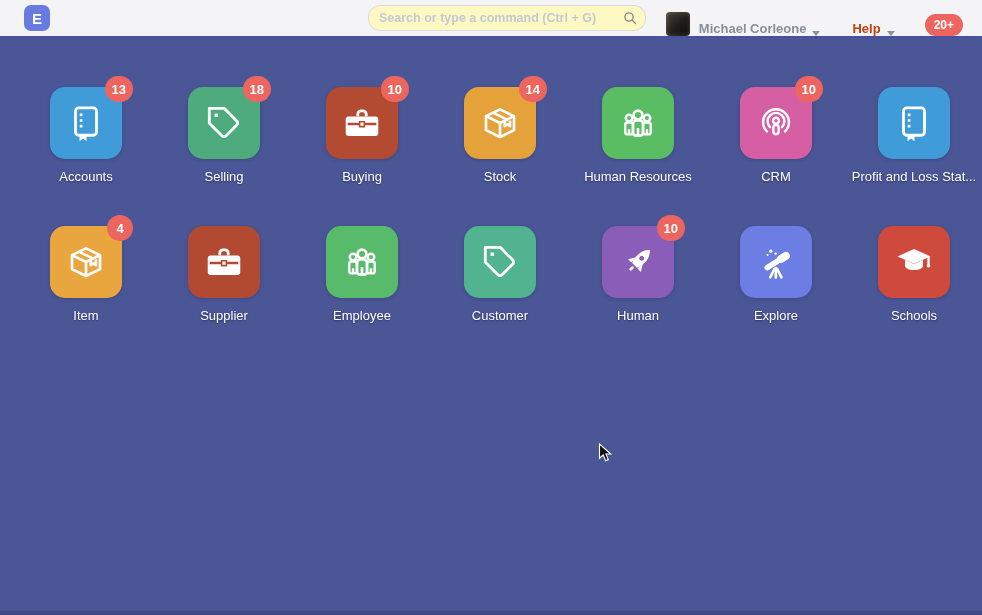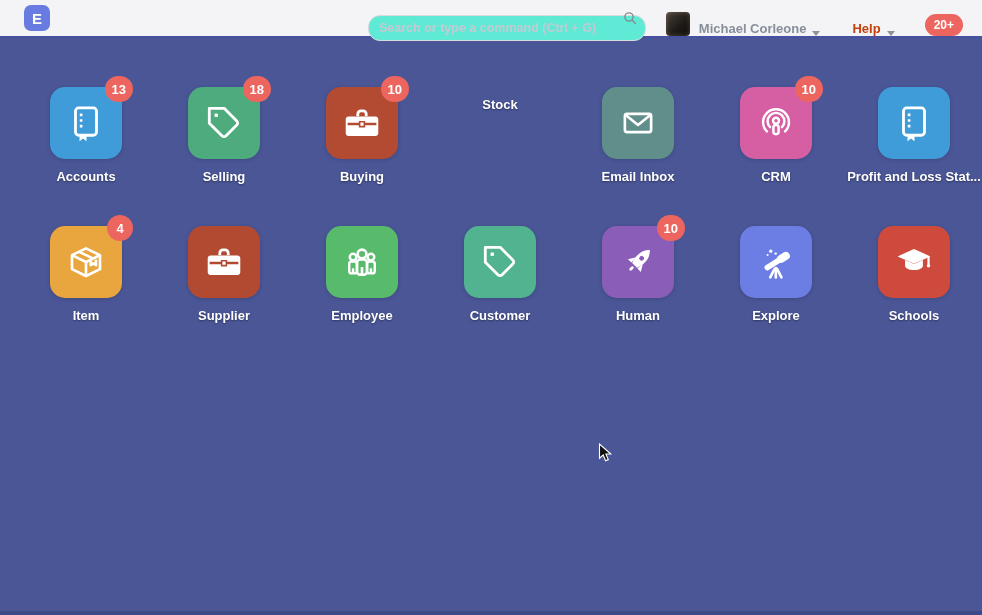--- a/index.html
+++ b/index.html
@@ -20,24 +20,23 @@
     position:absolute; left:24px; top:5px; width:26px; height:26px;
     background:#687be0; border-radius:7px;
     color:#fff; font-weight:bold; font-size:15px;
     display:flex; align-items:center; justify-content:center;
     cursor:pointer;
   }
   .searchwrap { position:absolute; left:368px; top:5px; width:278px; height:26px; }
   .searchwrap input {
     width:100%; height:100%;
     border:1px solid #d9dbe0; border-radius:12px;
-    background:#5eead4; padding:0 30px 0 10px;
+    background:#fef9c3; padding:0 30px 0 10px;
     font-size:12.5px; color:#555; outline:none;
     font-family:"Liberation Sans","DejaVu Sans",sans-serif;
-    margin-top:10px;
   }
   .searchwrap input::placeholder { color:#c3cad3; font-weight:600; }
   .search-icon { position:absolute; right:8px; top:5px; width:16px; height:16px; }
 
   .nav-right {
     position:absolute; right:19px; top:0; height:36px;
     display:flex; align-items:flex-end;
   }
   .avatar {
     width:24px; height:24px; border-radius:4px;
@@ -78,21 +77,21 @@
   }
   .tile svg { width:42px; height:42px; }
   .count-badge {
     position:absolute; top:-11px; right:-11px;
     min-width:26px; height:26px; padding:0 7px;
     background:#ec655f; border-radius:13px;
     color:#fff; font-size:13px; font-weight:700;
     display:flex; align-items:center; justify-content:center;
   }
   .tile-label {
-    margin-top:10px; font-size:13px; font-weight:700; color:#fff;
+    margin-top:10px; font-size:13px; font-weight:400; color:#fff;
     white-space:nowrap; text-shadow:0 1px 2px rgba(0,0,0,.4);
   }
 
   .bottom-strip {
     position:absolute; left:0; bottom:0; width:982px; height:4px;
     background:#3d4a87;
   }
 
   .cursor { position:absolute; left:598px; top:443px; width:18px; height:20px; z-index:50; }
 </style>
@@ -160,114 +159,133 @@
     <rect x="11.1" y="11.7" width="1.8" height="1.9" fill="#fff"></rect>
     <path d="M9.6 8.2V6.9c0-1 .8-1.8 1.8-1.8h1.2c1 0 1.8.8 1.8 1.8v1.3" fill="none" stroke="#fff" stroke-width="1.6"></path>
             </svg>
           </span>
       <span class="count-badge" style="background: rgb(236, 101, 95);">10</span>
     </div>
     <div class="tile-label">Buying</div>
   </div>
 
   <div class="cell">
-    <div class="tile-label">Stock</div>
-  </div>
-
-
-  <div class="cell">
-    <div class="tile" style="background: rgb(96, 143, 139); color: rgb(96, 143, 139);">
-      <span class="tile-icon" style="display: flex;">
-            <svg viewBox="0 0 24 24" fill="none" stroke="#fff" stroke-width="1.5">
-    <rect x="4.5" y="6.8" width="15" height="10.4" rx="1.2"></rect>
-    <path d="M5.3 7.7 12 13.1 18.7 7.7" stroke-linecap="round" stroke-linejoin="round"></path>
-            </svg>
-          </span>
-
-    </div>
-    <div class="tile-label">Email Inbox</div>
-  </div>
-
-  <div class="cell">
-    <div class="tile" style="background: rgb(214, 95, 164); color: rgb(214, 95, 164);">
-      <span class="tile-icon" style="display: flex;">
-            <svg viewBox="0 0 24 24" fill="none" stroke="#fff" stroke-width="1.4" stroke-linecap="round">
-    <circle cx="12" cy="10.7" r="1.7"></circle>
-    <rect x="10.5" y="13.1" width="3" height="5.3" rx="1.5"></rect>
-    <path d="M8.6 14.4 a4.8 4.8 0 1 1 6.8 0"></path>
-    <path d="M6.8 16.8 a7.4 7.4 0 1 1 10.4 0"></path>
-            </svg>
-          </span>
-      <span class="count-badge" style="background: rgb(236, 101, 95);">10</span>
-    </div>
-    <div class="tile-label">CRM</div>
-  </div>
-
-  <div class="cell">
-    <div class="tile" style="background: rgb(63, 156, 216); color: rgb(63, 156, 216);">
-      <span class="tile-icon" style="display: flex;">
-            <svg viewBox="0 0 24 24">
-    <rect x="6" y="3.4" width="12" height="15.6" rx="1.8" fill="none" stroke="#fff" stroke-width="1.6"></rect>
-    <line x1="9.2" y1="6.6" x2="9.2" y2="16" stroke="#fff" stroke-width="1.5" stroke-dasharray="1.5 1.7"></line>
-    <path d="M8.3 18.8 v3.6 l2-1.5 2 1.5 v-3.6 z" fill="#fff"></path>
-            </svg>
-          </span>
-
-    </div>
-    <div class="tile-label">Profit and Loss Stat...</div>
-  </div>
-
-  <div class="cell">
-    <div class="tile" style="background: rgb(233, 165, 62); color: rgb(233, 165, 62);">
+    <div class="tile" style="background: rgb(229, 162, 59); color: rgb(229, 162, 59);">
       <span class="tile-icon" style="display: flex;">
             <svg viewBox="0 0 24 24" fill="none" stroke="#fff" stroke-width="1.5" stroke-linejoin="round">
     <path d="M12 4.2 20 8.1 v8 L12 20 4 16.1 v-8 Z"></path>
     <path d="M4 8.1 12 12 20 8.1"></path>
               <path d="M12 12 V20"></path>
     <path d="M8.2 6.2 l7.9 3.9"></path>
     <path d="M14.7 10.6 v3.2 l1.5-1 1.5 1 v-3.2"></path>
             </svg>
           </span>
-      <span class="count-badge" style="background: rgb(236, 101, 95);">4</span>
-    </div>
-    <div class="tile-label">Item</div>
-  </div>
-
-  <div class="cell">
-    <div class="tile" style="background: rgb(178, 74, 50); color: rgb(178, 74, 50);">
-      <span class="tile-icon" style="display: flex;">
-            <svg viewBox="0 0 24 24">
-    <path fill="#fff" fill-rule="evenodd" d="M4.3 8.3h15.4c.9 0 1.6.7 1.6 1.6v7.9c0 .9-.7 1.6-1.6 1.6H4.3c-.9 0-1.6-.7-1.6-1.6V9.9c0-.9.7-1.6 1.6-1.6z
-      M3.8 11.9h6.4v1.4H3.8z M13.8 11.9h6.4v1.4h-6.4z M10.2 10.8h3.6v3.7h-3.6z"></path>
-    <rect x="11.1" y="11.7" width="1.8" height="1.9" fill="#fff"></rect>
-    <path d="M9.6 8.2V6.9c0-1 .8-1.8 1.8-1.8h1.2c1 0 1.8.8 1.8 1.8v1.3" fill="none" stroke="#fff" stroke-width="1.6"></path>
-            </svg>
-          </span>
-
-    </div>
-    <div class="tile-label">Supplier</div>
-  </div>
-
-  <div class="cell">
-    <div class="tile" style="background: rgb(88, 187, 107); color: rgb(88, 187, 107);">
+      <span class="count-badge" style="background: rgb(236, 101, 95);">14</span>
+    </div>
+    <div class="tile-label">Stock</div>
+  </div>
+
+  <div class="cell">
+    <div class="tile" style="background: rgb(90, 188, 99); color: rgb(90, 188, 99);">
       <span class="tile-icon" style="display: flex;">
             <svg viewBox="0 0 24 24" stroke-linejoin="round">
     <circle cx="6.9" cy="9.2" r="1.9" fill="none" stroke="#fff" stroke-width="1.4"></circle>
     <rect x="4.7" y="11.7" width="4.4" height="6.8" rx="1.4" fill="none" stroke="#fff" stroke-width="1.4"></rect>
     <line x1="6.9" y1="15.6" x2="6.9" y2="18.5" stroke="#fff" stroke-width="1.4"></line>
     <circle cx="17.1" cy="9.2" r="1.9" fill="none" stroke="#fff" stroke-width="1.4"></circle>
     <rect x="14.9" y="11.7" width="4.4" height="6.8" rx="1.4" fill="none" stroke="#fff" stroke-width="1.4"></rect>
     <line x1="17.1" y1="15.6" x2="17.1" y2="18.5" stroke="#fff" stroke-width="1.4"></line>
     <circle cx="12" cy="7.4" r="2.5" fill="currentColor" stroke="#fff" stroke-width="1.5"></circle>
     <rect x="9.2" y="10.6" width="5.6" height="8.6" rx="1.7" fill="currentColor" stroke="#fff" stroke-width="1.5"></rect>
     <line x1="12" y1="14.9" x2="12" y2="19.2" stroke="#fff" stroke-width="1.5"></line>
             </svg>
           </span>
 
     </div>
+    <div class="tile-label">Human Resources</div>
+  </div>
+
+
+  <div class="cell">
+    <div class="tile" style="background: rgb(214, 95, 164); color: rgb(214, 95, 164);">
+      <span class="tile-icon" style="display: flex;">
+            <svg viewBox="0 0 24 24" fill="none" stroke="#fff" stroke-width="1.4" stroke-linecap="round">
+    <circle cx="12" cy="10.7" r="1.7"></circle>
+    <rect x="10.5" y="13.1" width="3" height="5.3" rx="1.5"></rect>
+    <path d="M8.6 14.4 a4.8 4.8 0 1 1 6.8 0"></path>
+    <path d="M6.8 16.8 a7.4 7.4 0 1 1 10.4 0"></path>
+            </svg>
+          </span>
+      <span class="count-badge" style="background: rgb(236, 101, 95);">10</span>
+    </div>
+    <div class="tile-label">CRM</div>
+  </div>
+
+  <div class="cell">
+    <div class="tile" style="background: rgb(63, 156, 216); color: rgb(63, 156, 216);">
+      <span class="tile-icon" style="display: flex;">
+            <svg viewBox="0 0 24 24">
+    <rect x="6" y="3.4" width="12" height="15.6" rx="1.8" fill="none" stroke="#fff" stroke-width="1.6"></rect>
+    <line x1="9.2" y1="6.6" x2="9.2" y2="16" stroke="#fff" stroke-width="1.5" stroke-dasharray="1.5 1.7"></line>
+    <path d="M8.3 18.8 v3.6 l2-1.5 2 1.5 v-3.6 z" fill="#fff"></path>
+            </svg>
+          </span>
+
+    </div>
+    <div class="tile-label">Profit and Loss Stat...</div>
+  </div>
+
+  <div class="cell">
+    <div class="tile" style="background: rgb(233, 165, 62); color: rgb(233, 165, 62);">
+      <span class="tile-icon" style="display: flex;">
+            <svg viewBox="0 0 24 24" fill="none" stroke="#fff" stroke-width="1.5" stroke-linejoin="round">
+    <path d="M12 4.2 20 8.1 v8 L12 20 4 16.1 v-8 Z"></path>
+    <path d="M4 8.1 12 12 20 8.1"></path>
+              <path d="M12 12 V20"></path>
+    <path d="M8.2 6.2 l7.9 3.9"></path>
+    <path d="M14.7 10.6 v3.2 l1.5-1 1.5 1 v-3.2"></path>
+            </svg>
+          </span>
+      <span class="count-badge" style="background: rgb(236, 101, 95);">4</span>
+    </div>
+    <div class="tile-label">Item</div>
+  </div>
+
+  <div class="cell">
+    <div class="tile" style="background: rgb(178, 74, 50); color: rgb(178, 74, 50);">
+      <span class="tile-icon" style="display: flex;">
+            <svg viewBox="0 0 24 24">
+    <path fill="#fff" fill-rule="evenodd" d="M4.3 8.3h15.4c.9 0 1.6.7 1.6 1.6v7.9c0 .9-.7 1.6-1.6 1.6H4.3c-.9 0-1.6-.7-1.6-1.6V9.9c0-.9.7-1.6 1.6-1.6z
+      M3.8 11.9h6.4v1.4H3.8z M13.8 11.9h6.4v1.4h-6.4z M10.2 10.8h3.6v3.7h-3.6z"></path>
+    <rect x="11.1" y="11.7" width="1.8" height="1.9" fill="#fff"></rect>
+    <path d="M9.6 8.2V6.9c0-1 .8-1.8 1.8-1.8h1.2c1 0 1.8.8 1.8 1.8v1.3" fill="none" stroke="#fff" stroke-width="1.6"></path>
+            </svg>
+          </span>
+
+    </div>
+    <div class="tile-label">Supplier</div>
+  </div>
+
+  <div class="cell">
+    <div class="tile" style="background: rgb(88, 187, 107); color: rgb(88, 187, 107);">
+      <span class="tile-icon" style="display: flex;">
+            <svg viewBox="0 0 24 24" stroke-linejoin="round">
+    <circle cx="6.9" cy="9.2" r="1.9" fill="none" stroke="#fff" stroke-width="1.4"></circle>
+    <rect x="4.7" y="11.7" width="4.4" height="6.8" rx="1.4" fill="none" stroke="#fff" stroke-width="1.4"></rect>
+    <line x1="6.9" y1="15.6" x2="6.9" y2="18.5" stroke="#fff" stroke-width="1.4"></line>
+    <circle cx="17.1" cy="9.2" r="1.9" fill="none" stroke="#fff" stroke-width="1.4"></circle>
+    <rect x="14.9" y="11.7" width="4.4" height="6.8" rx="1.4" fill="none" stroke="#fff" stroke-width="1.4"></rect>
+    <line x1="17.1" y1="15.6" x2="17.1" y2="18.5" stroke="#fff" stroke-width="1.4"></line>
+    <circle cx="12" cy="7.4" r="2.5" fill="currentColor" stroke="#fff" stroke-width="1.5"></circle>
+    <rect x="9.2" y="10.6" width="5.6" height="8.6" rx="1.7" fill="currentColor" stroke="#fff" stroke-width="1.5"></rect>
+    <line x1="12" y1="14.9" x2="12" y2="19.2" stroke="#fff" stroke-width="1.5"></line>
+            </svg>
+          </span>
+
+    </div>
     <div class="tile-label">Employee</div>
   </div>
 
   <div class="cell">
     <div class="tile" style="background: rgb(82, 179, 145); color: rgb(82, 179, 145);">
       <span class="tile-icon" style="display: flex;">
             <svg viewBox="0 0 24 24">
     <path d="M19.3 13.2 l-6.1 6.1 a1.7 1.7 0 0 1-2.4 0 L3.6 12.1 V3.6 h8.5 l7.2 7.2 a1.7 1.7 0 0 1 0 2.4 z" fill="none" stroke="#fff" stroke-width="1.6" stroke-linejoin="round"></path>
     <rect x="6.6" y="6.6" width="1.9" height="1.9" fill="#fff"></rect>
             </svg>

